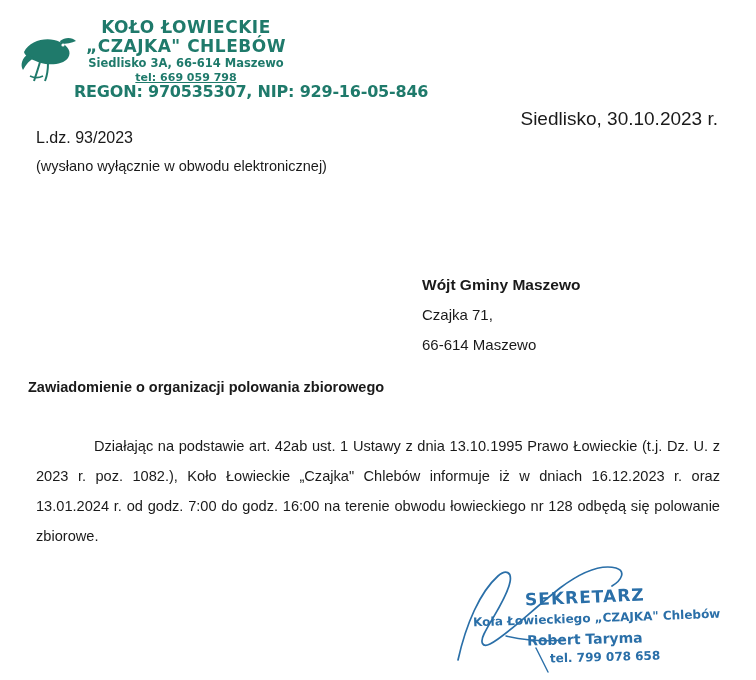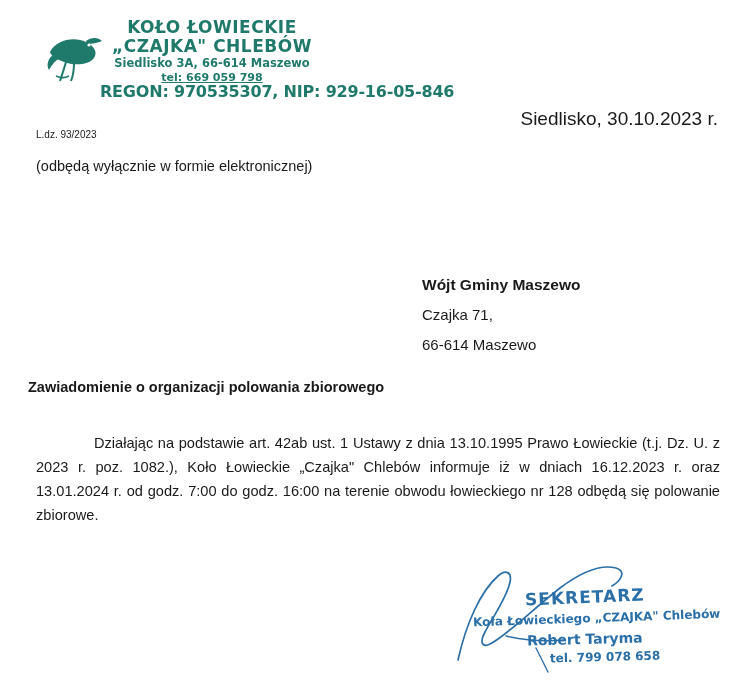--- a/index.html
+++ b/index.html
@@ -12,21 +12,21 @@
     height: 680px;
     position: relative;
     font-family: "Liberation Sans", sans-serif;
     color: #1a1a1a;
     overflow: hidden;
   }
 
   
   .letterhead {
     position: absolute;
-    left: 44px;
+    left: 18px;
     top: 18px;
     width: 280px;
     height: 92px;
   }
   .lh-bird {
     position: absolute;
     left: 0;
     top: 14px;
     width: 62px;
     height: 52px;
@@ -90,21 +90,21 @@
     position: absolute;
     right: 38px;
     top: 108px;
     font-size: 19px;
     white-space: nowrap;
   }
   .ref-no {
     position: absolute;
     left: 36px;
     top: 129px;
-    font-size: 10px;
+    font-size: 16px;
   }
   .note-electronic {
     position: absolute;
     left: 36px;
     top: 158px;
     font-size: 14.5px;
   }
 
   .addressee {
     position: absolute;
@@ -125,21 +125,21 @@
     font-size: 14.5px;
     font-weight: bold;
   }
 
   .paragraph {
     position: absolute;
     left: 36px;
     top: 431px;
     width: 684px;
     font-size: 14.6px;
-    line-height: 24px;
+    line-height: 30px;
     text-align: justify;
     text-indent: 58px;
   }
 
   
   .stamp {
     position: absolute;
     left: 455px;
     top: 565px;
     width: 250px;
@@ -221,21 +221,21 @@
     <div class="lh-l1">KOŁO ŁOWIECKIE</div>
     <div class="lh-l2">„CZAJKA" CHLEBÓW</div>
     <div class="lh-l3">Siedlisko 3A, 66-614 Maszewo</div>
     <div class="lh-l4">tel: 669 059 798</div>
     <div class="lh-l5">REGON: 970535307, NIP: 929-16-05-846</div>
   </div>
 </div>
 
 <div class="place-date">Siedlisko, 30.10.2023 r.</div>
 <div class="ref-no">L.dz. 93/2023</div>
-<div class="note-electronic">(odbędą wyłącznie w formie elektronicznej)</div>
+<div class="note-electronic">(wysłano wyłącznie w obwodu elektronicznej)</div>
 
 <div class="addressee">
   <div class="a-name">Wójt Gminy Maszewo</div>
   <div>Czajka 71,</div>
   <div>66-614 Maszewo</div>
 </div>
 
 <div class="subject">Zawiadomienie o organizacji polowania zbiorowego</div>
 
 <div class="paragraph">Działając na podstawie art. 42ab ust. 1 Ustawy z dnia 13.10.1995 Prawo Łowieckie (t.j. Dz. U. z 2023 r. poz. 1082.), Koło Łowieckie „Czajka" Chlebów informuje iż w dniach 16.12.2023 r. oraz 13.01.2024 r. od godz. 7:00 do godz. 16:00 na terenie obwodu łowieckiego nr 128 odbędą się polowanie zbiorowe.</div>

